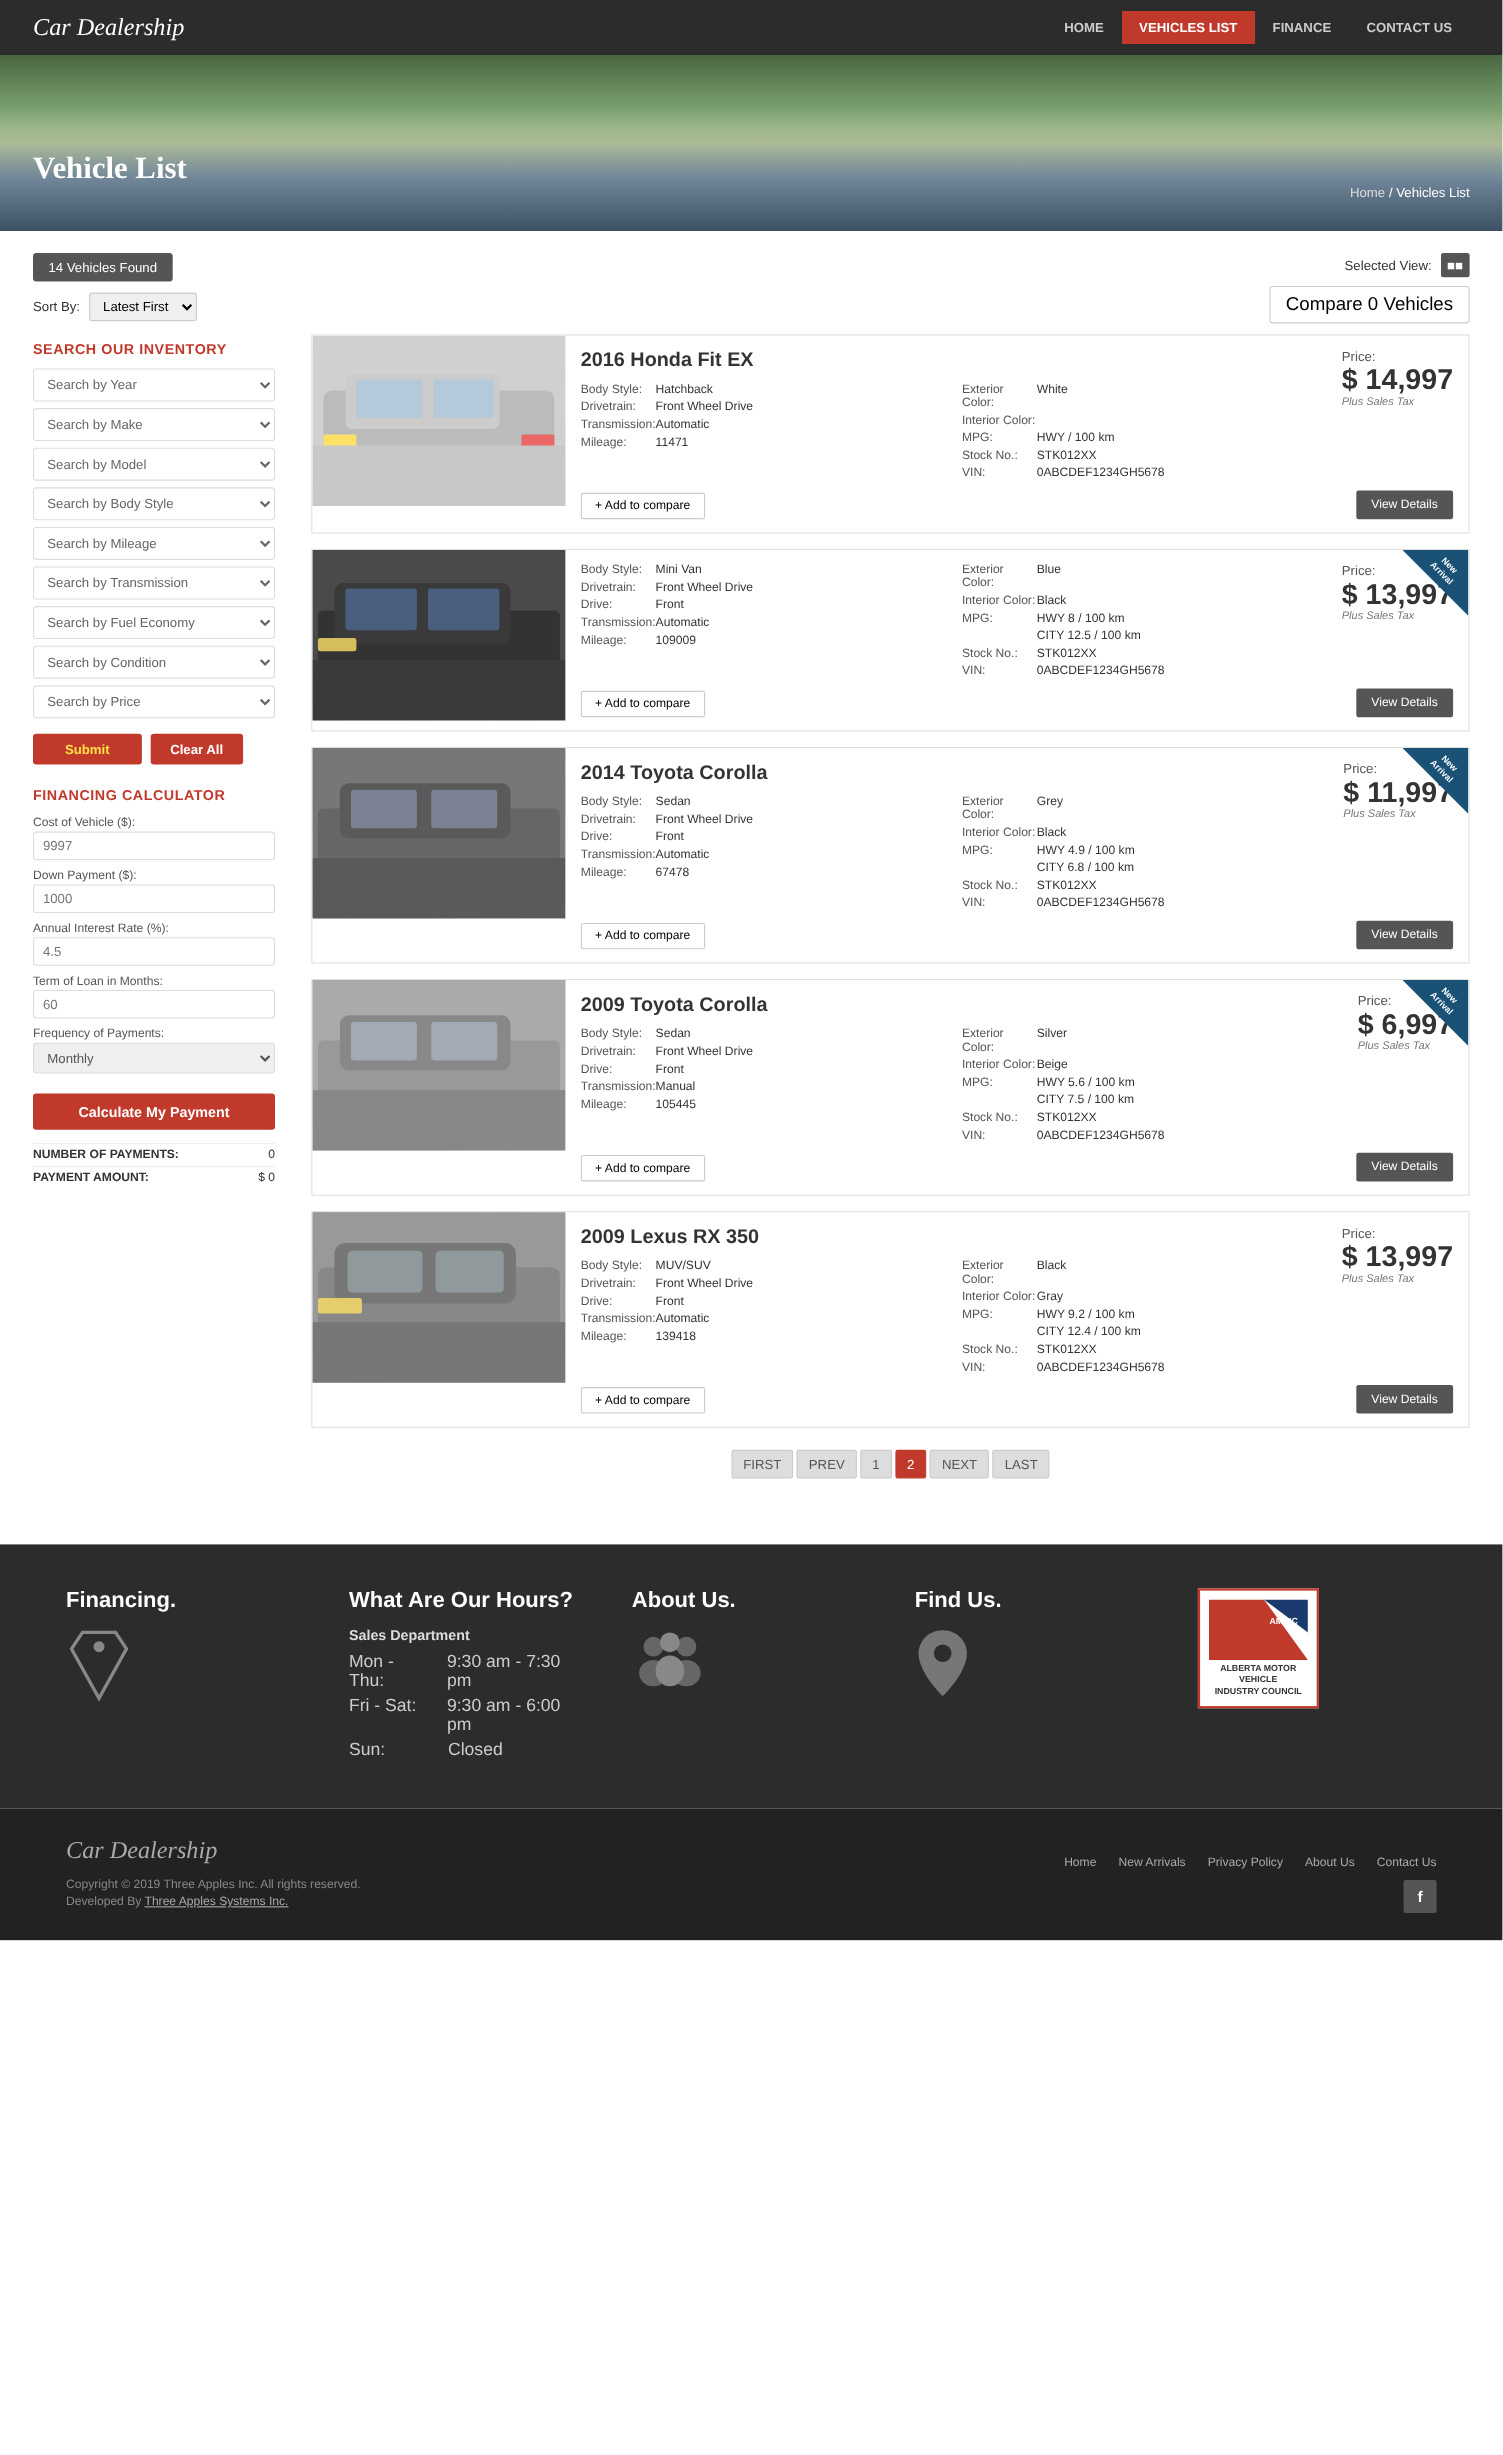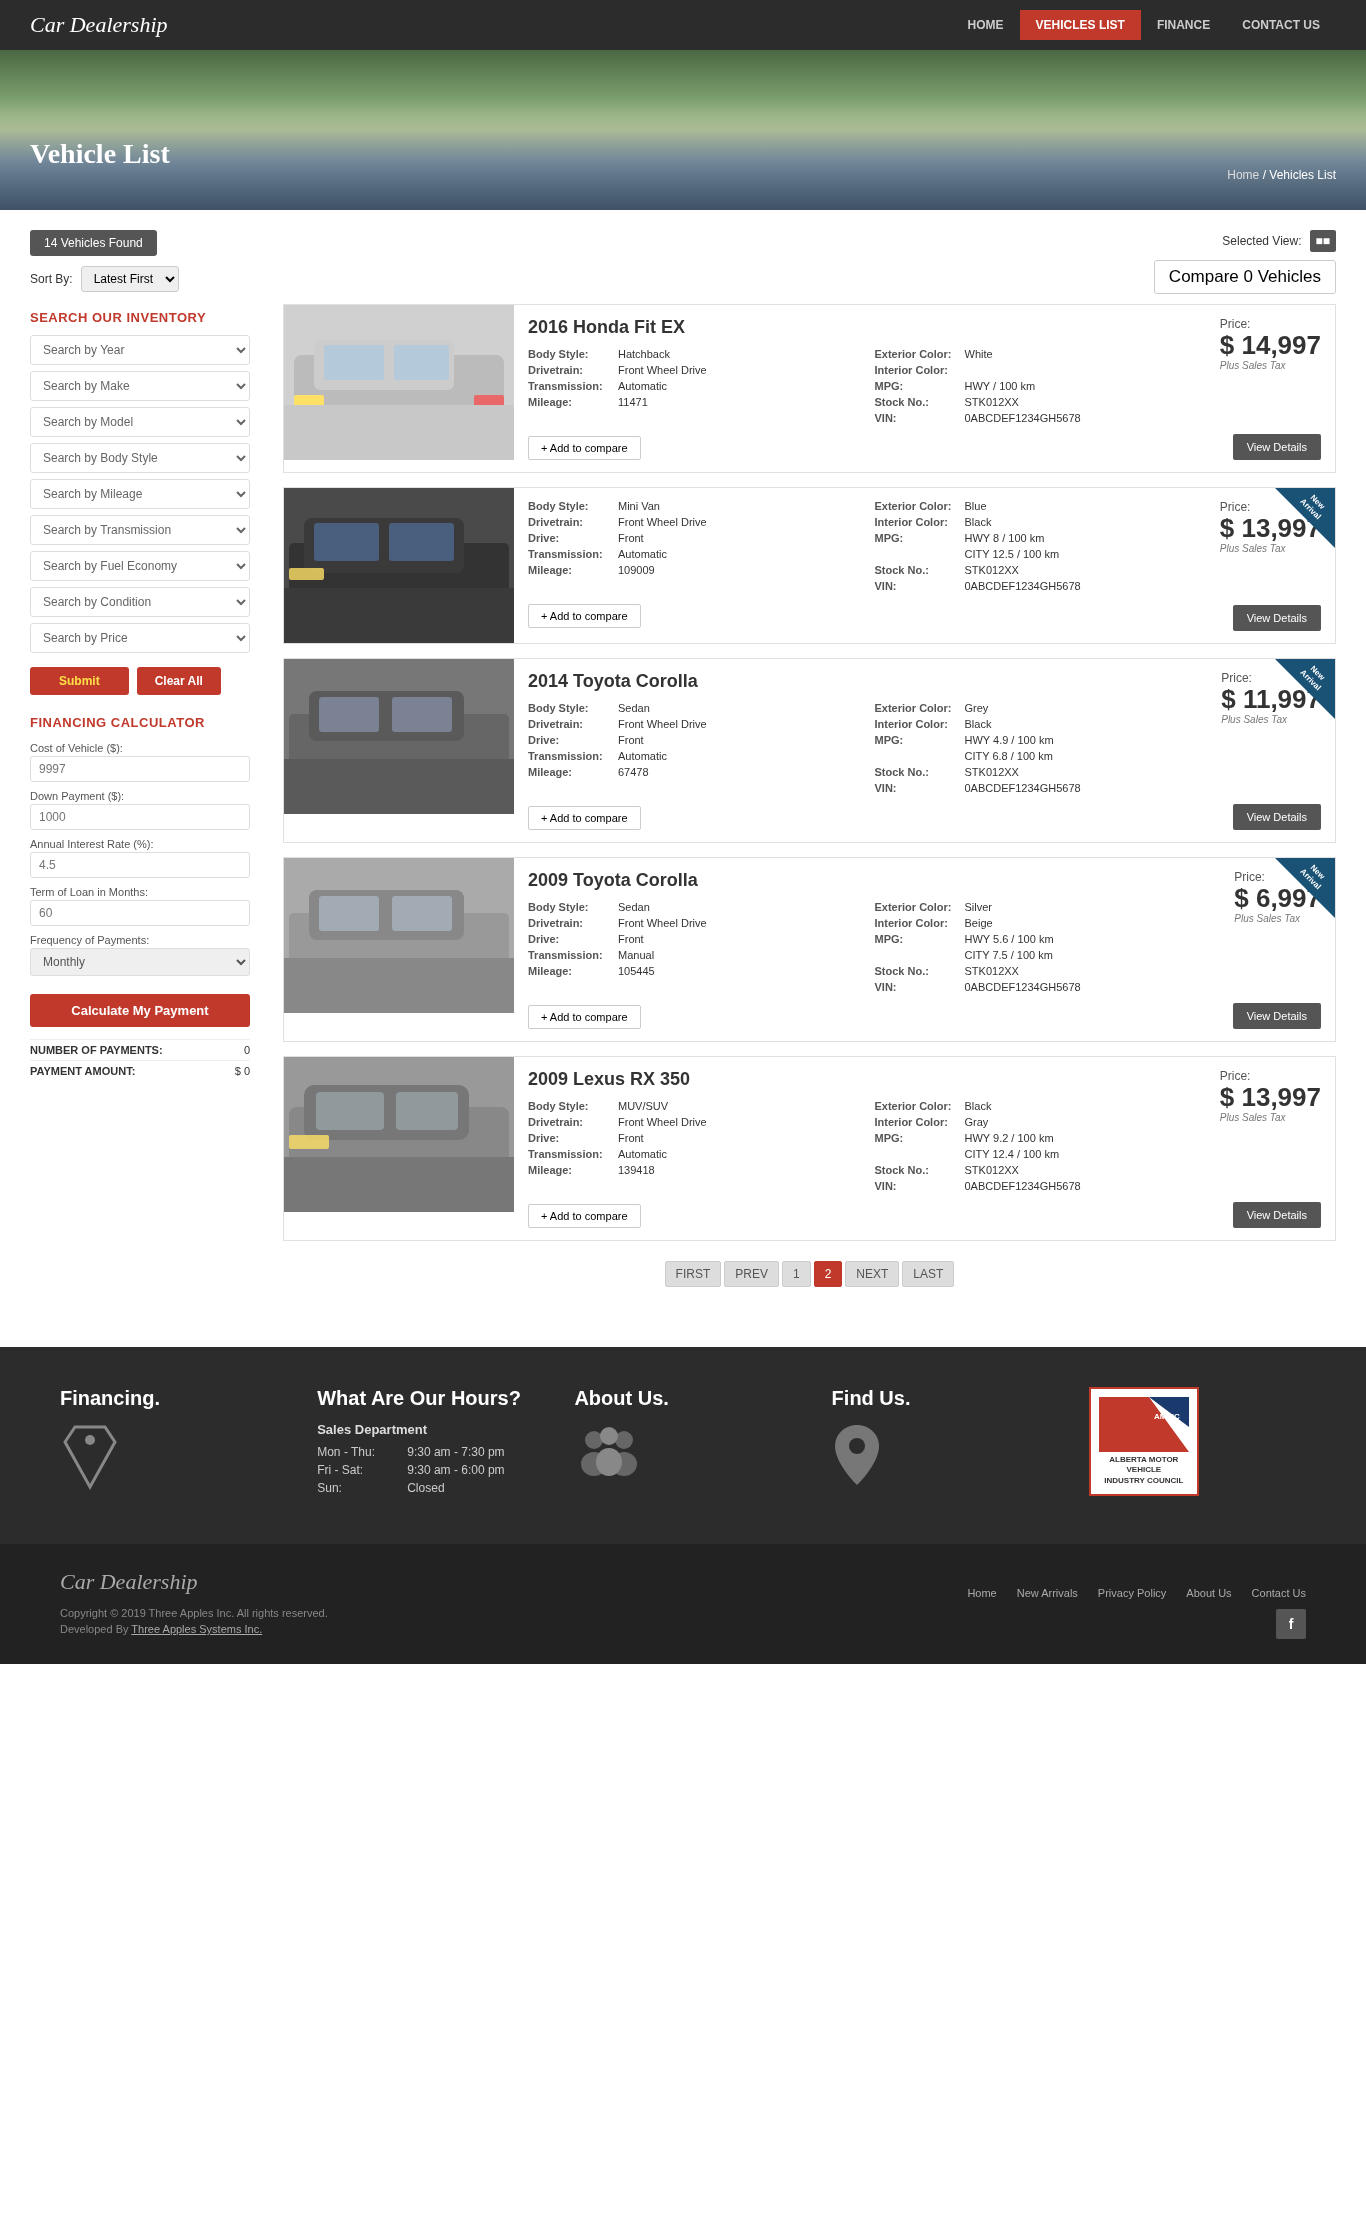--- a/index.html
+++ b/index.html
@@ -54,21 +54,21 @@
     .view-icon { background: #555; color: #fff; padding: 4px 6px; border-radius: 2px; cursor: pointer; }
     .compare-btn { background: #fff; border: 1px solid #ccc; padding: 6px 14px; font-size: 17px; cursor: pointer; border-radius: 3px; }
 
     
     .vehicle-card { display: flex; border: 1px solid #e0e0e0; margin-bottom: 14px; position: relative; overflow: hidden; }
     .vehicle-info { flex: 1; padding: 12px 14px; }
     .vehicle-title { font-size: 18px; font-weight: bold; margin-bottom: 10px; color: #333; }
     .vehicle-specs { display: flex; gap: 30px; }
     .spec-col { flex: 1; }
     .spec-row { display: flex; margin-bottom: 4px; font-size: 11px; }
-    .spec-label { color: #555; font-weight: bold; width: 90px; flex-shrink: 0; }
+    .spec-label { color: #555; font-weight: normal; width: 68px; flex-shrink: 0; }
     .spec-value { color: #333; }
     .vehicle-price-col { width: 130px; flex-shrink: 0; padding: 12px 14px 12px 0; display: flex; flex-direction: column; align-items: flex-end; justify-content: space-between; }
     .price-label { font-size: 12px; color: #555; }
     .price-amount { font-size: 26px; font-weight: bold; color: #333; line-height: 1.1; }
     .price-tax { font-size: 10px; color: #777; font-style: italic; }
     .view-details-btn { background: #555; color: #fff; border: none; padding: 7px 14px; font-size: 11px; cursor: pointer; border-radius: 2px; white-space: nowrap; }
     .add-compare-btn { background: #fff; border: 1px solid #ccc; padding: 5px 12px; font-size: 11px; cursor: pointer; border-radius: 2px; display: inline-flex; align-items: center; gap: 4px; margin-top: 8px; }
 
     
     .new-arrival-badge { position: absolute; top: 0; right: 0; width: 60px; height: 60px; overflow: hidden; }
@@ -78,21 +78,21 @@
     
     .pagination { display: flex; justify-content: center; gap: 3px; margin-top: 20px; margin-bottom: 10px; }
     .page-btn { padding: 5px 10px; border: 1px solid #ccc; background: #ddd; color: #555; cursor: pointer; font-size: 12px; border-radius: 2px; }
     .page-btn.active { background: #c0392b; color: #fff; border-color: #c0392b; }
 
     
     .footer-info { background: #2c2c2c; padding: 40px 60px; display: flex; gap: 40px; align-items: flex-start; margin-top: 30px; }
     .footer-col { flex: 1; color: #ccc; }
     .footer-col-title { font-size: 20px; font-weight: bold; color: #fff; margin-bottom: 12px; }
     .footer-icon { font-size: 50px; margin-top: 10px; color: #888; }
-    .hours-table { font-size: 12px; color: #ccc; }
+    .hours-table { font-size: 16px; color: #ccc; }
     .hours-row { display: flex; gap: 20px; margin-bottom: 4px; }
     .hours-day { width: 70px; }
     .amvic-box { border: 2px solid #c0392b; padding: 8px; background: #fff; width: 110px; display: flex; flex-direction: column; align-items: flex-start; }
 
     
     .footer-bottom { background: #222; padding: 25px 60px; }
     .footer-logo { font-family: 'Comic Sans MS', cursive; font-size: 22px; font-style: italic; color: #aaa; margin-bottom: 12px; }
     .footer-copy { font-size: 11px; color: #888; margin-bottom: 4px; }
     .footer-copy a { color: #aaa; text-decoration: underline; }
     .footer-nav { display: flex; gap: 20px; font-size: 11px; }

